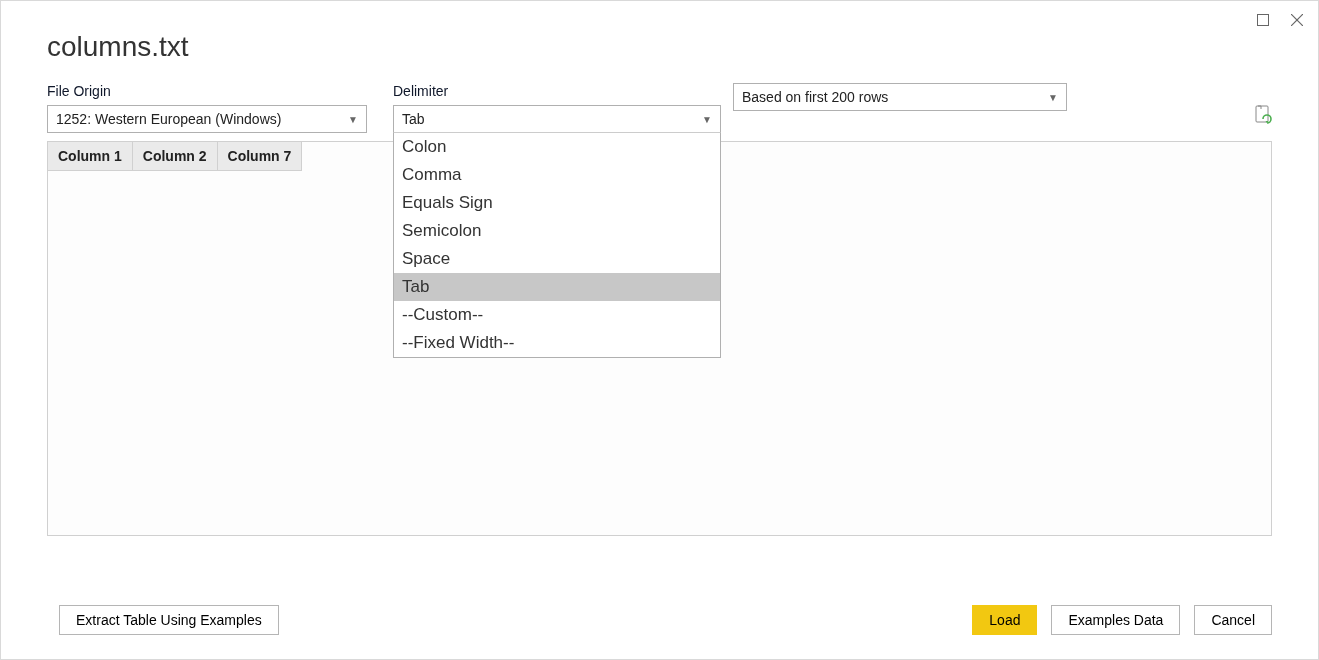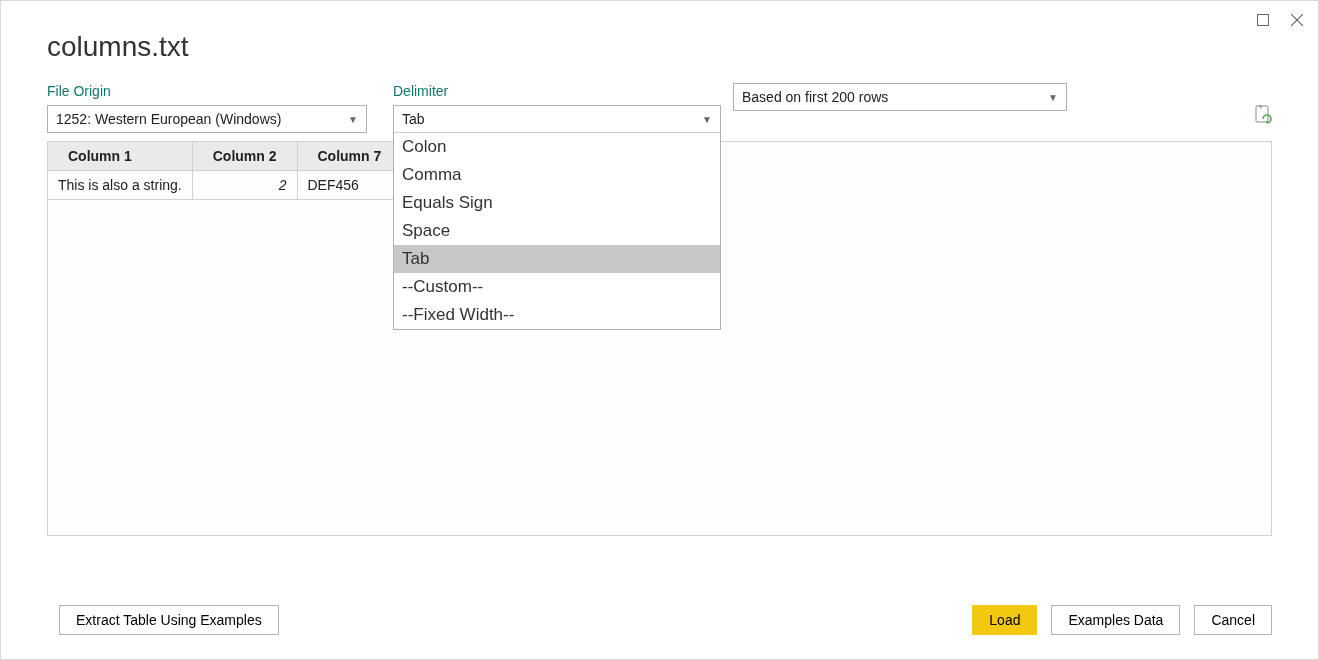--- a/index.html
+++ b/index.html
@@ -6,30 +6,30 @@
   html, body { margin:0; padding:0; font-family:"Segoe UI", Arial, sans-serif; font-size:14px; color:#222; background:#fff; height:100%; }
   .dialog { width:1319px; height:660px; border:1px solid #d9d9d9; position:relative; margin:0 auto; background:#fff; }
   .titlebar { position:absolute; top:10px; right:12px; display:flex; gap:16px; }
   .titlebar span { width:18px; height:18px; display:flex; align-items:center; justify-content:center; color:#666; cursor:pointer; }
   .title { font-size:28px; font-weight:300; color:#333; padding:30px 44px 0 46px; }
   .controls { display:flex; padding:20px 46px 0 46px; gap:0; }
   .control-group { display:flex; flex-direction:column; margin-right:0; }
   .control-group.origin { width:346px; }
   .control-group.delimiter { width:340px; }
   .control-group.detection { width:334px; }
-  .control-label { font-size:14px; color:#0f766e; margin-bottom:6px; }
+  .control-label { font-size:14px; color:#0f172a; margin-bottom:6px; }
   .dropdown { border:1px solid #b0b0b0; background:#fff; height:28px; display:flex; align-items:center; justify-content:space-between; padding:0 8px; cursor:pointer; position:relative; }
   .dropdown .caret { font-size:10px; color:#666; }
   .option-list { position:absolute; top:100%; left:-1px; right:-1px; background:#fff; border:1px solid #b0b0b0; border-top:1px solid #ccc; z-index:20; }
   .option-item { padding:4px 8px; cursor:pointer; font-size:17px; color:#333; }
   .option-item.selected { background:#c7c7c7; }
   .refresh-icon { margin-left:auto; margin-top:22px; cursor:pointer; }
   .preview { margin:8px 46px 0 46px; border:1px solid #d0d0d0; height:395px; background:#fdfdfd; position:relative; }
   table.data { border-collapse:collapse; }
-  table.data th { background:#eaeaea; border:1px solid #d0d0d0; padding:6px 20px; font-weight:600; text-align:left; border-top:none; }
+  table.data th { background:#eaeaea; border:1px solid #d0d0d0; padding:6px 10px; font-weight:600; text-align:right; border-top:none; }
   table.data th:first-child { border-left:none; }
   table.data td { border:1px solid #d0d0d0; padding:6px 10px; }
   table.data td:first-child { border-left:none; }
   table.data td.num { text-align:right; font-style:italic; }
   .footer { position:absolute; bottom:24px; left:46px; right:46px; display:flex; align-items:center; }
   .btn { border:1px solid #b5b5b5; background:#fff; padding:6px 16px; font-size:14px; cursor:pointer; margin-left:14px; }
   .btn.primary { background:#f2c811; border:1px solid #f2c811; color:#000; font-weight:400; }
   .btn.extract { margin-left:12px; }
   .spacer { flex:1; }
 </style>
@@ -65,20 +65,21 @@
 
     <div class="control-group delimiter">
       <div class="control-label">Delimiter</div>
       <div class="dropdown" style="margin-right:12px;">
         <span>Tab</span>
         <span class="caret">▼</span>
         <div class="option-list">
           <div class="option-item">Colon</div>
           <div class="option-item">Comma</div>
           <div class="option-item">Equals Sign</div>
+          <div class="option-item">Semicolon</div>
           <div class="option-item">Space</div>
           <div class="option-item selected">Tab</div>
           <div class="option-item">--Custom--</div>
           <div class="option-item">--Fixed Width--</div>
         </div>
       </div>
     </div>
 
     <div class="control-group detection">
       <div class="dropdown">
@@ -100,25 +101,20 @@
   <div class="preview">
     <table class="data">
       <thead>
         <tr>
           <th>Column 1</th>
           <th>Column 2</th>
           <th>Column 7</th>
         </tr>
       </thead>
       <tbody>
-        <tr>
-          <td>This is also a string.</td>
-          <td class="num">2</td>
-          <td>DEF456</td>
-        </tr>
       </tbody>
     </table>
   </div>
 
   <div class="footer">
     <button class="btn extract">Extract Table Using Examples</button>
     <div class="spacer"></div>
     <button class="btn primary">Load</button>
     <button class="btn">Examples Data</button>
     <button class="btn">Cancel</button>

